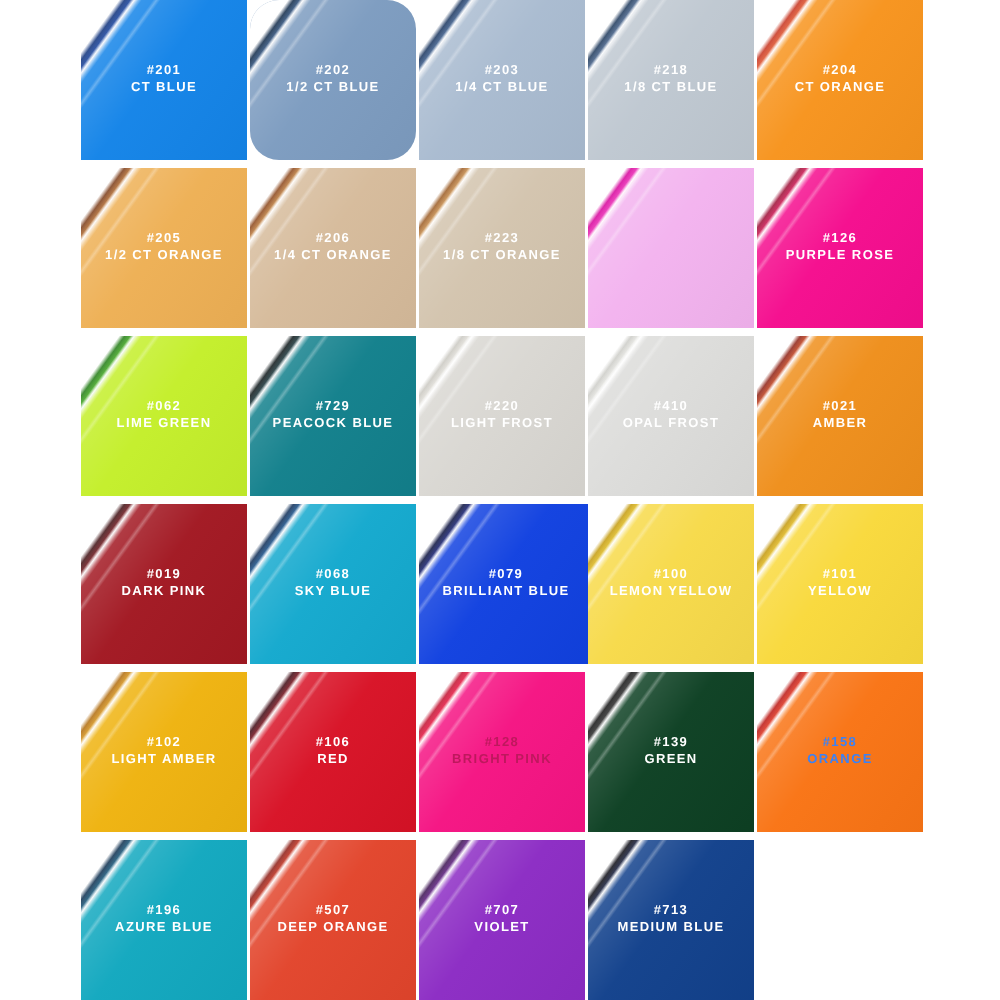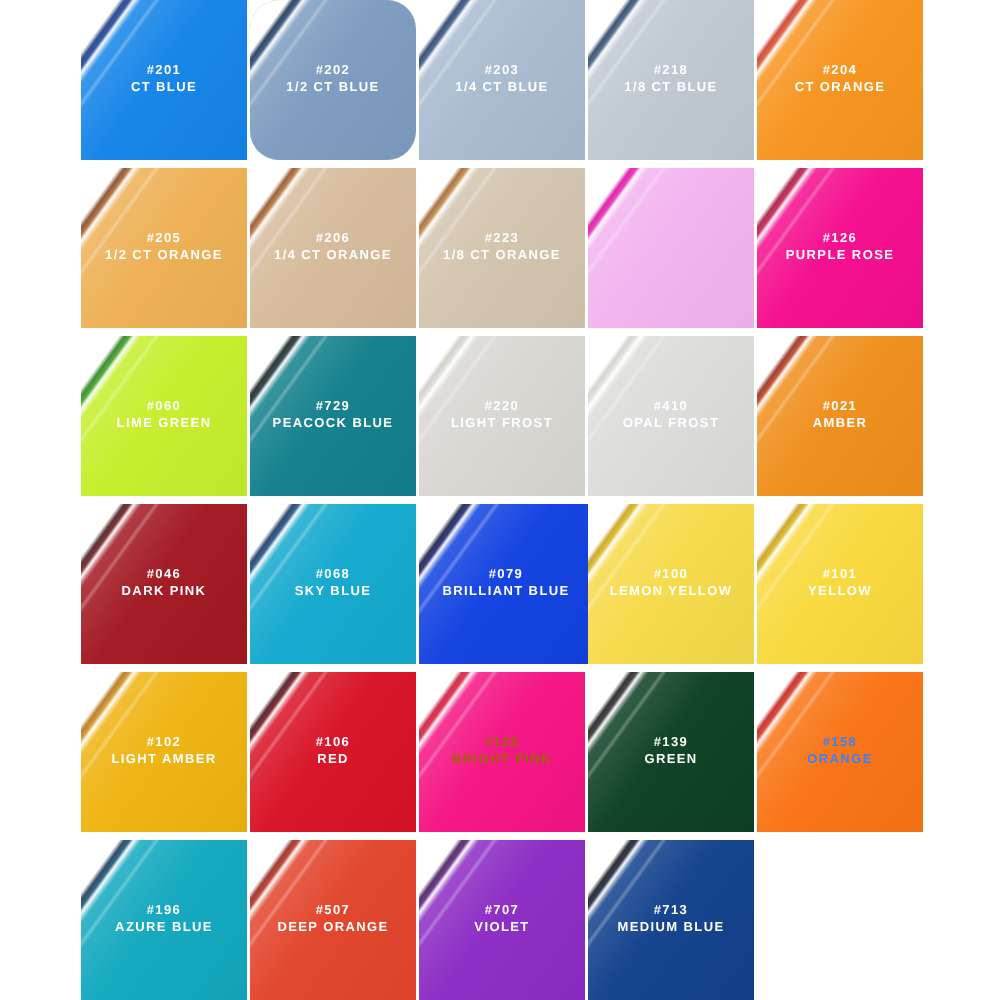--- a/index.html
+++ b/index.html
@@ -243,21 +243,21 @@
       </div>
     </div>
     <div class="swatch" style="left: 81px; top: 336px; width: 166px; height: 160px; --c: #c4ef2b; --dark: #1f7a12; --dark2: #3fa81c;">
       <div class="field"></div>
       <div class="paper"></div>
       <div class="edge"></div>
       <div class="spec"></div>
       <div class="crease"></div>
       <div class="sheen"></div>
       <div class="caption" style="color: rgb(255, 255, 255);">
-        <span class="code">#060</span>
+        <span class="code">#062</span>
         <span class="name">LIME GREEN</span>
       </div>
     </div>
     <div class="swatch" style="left: 250px; top: 336px; width: 166px; height: 160px; --c: #12808c; --dark: #0a1416; --dark2: #16343a;">
       <div class="field"></div>
       <div class="paper"></div>
       <div class="edge"></div>
       <div class="spec"></div>
       <div class="crease"></div>
       <div class="sheen"></div>
@@ -303,21 +303,21 @@
       </div>
     </div>
     <div class="swatch" style="left: 81px; top: 504px; width: 166px; height: 160px; --c: #a21822; --dark: #3d0d10; --dark2: #6e1218;">
       <div class="field"></div>
       <div class="paper"></div>
       <div class="edge"></div>
       <div class="spec"></div>
       <div class="crease"></div>
       <div class="sheen"></div>
       <div class="caption" style="color: rgb(255, 255, 255);">
-        <span class="code">#046</span>
+        <span class="code">#019</span>
         <span class="name">DARK PINK</span>
       </div>
     </div>
     <div class="swatch" style="left: 250px; top: 504px; width: 166px; height: 160px; --c: #14a9ce; --dark: #0a2a54; --dark2: #14508c;">
       <div class="field"></div>
       <div class="paper"></div>
       <div class="edge"></div>
       <div class="spec"></div>
       <div class="crease"></div>
       <div class="sheen"></div>
@@ -386,21 +386,21 @@
         <span class="name">RED</span>
       </div>
     </div>
     <div class="swatch" style="left: 419px; top: 672px; width: 166px; height: 160px; --c: #f51483; --dark: #c20f2e; --dark2: #e8123f;">
       <div class="field"></div>
       <div class="paper"></div>
       <div class="edge"></div>
       <div class="spec"></div>
       <div class="crease"></div>
       <div class="sheen"></div>
-      <div class="caption" style="color: #a16207;">
+      <div class="caption" style="color: #be185d;">
         <span class="code">#128</span>
         <span class="name">BRIGHT PINK</span>
       </div>
     </div>
     <div class="swatch" style="left: 588px; top: 672px; width: 166px; height: 160px; --c: #0d4023; --dark: #101010; --dark2: #2c2c2c;">
       <div class="field"></div>
       <div class="paper"></div>
       <div class="edge"></div>
       <div class="spec"></div>
       <div class="crease"></div>

